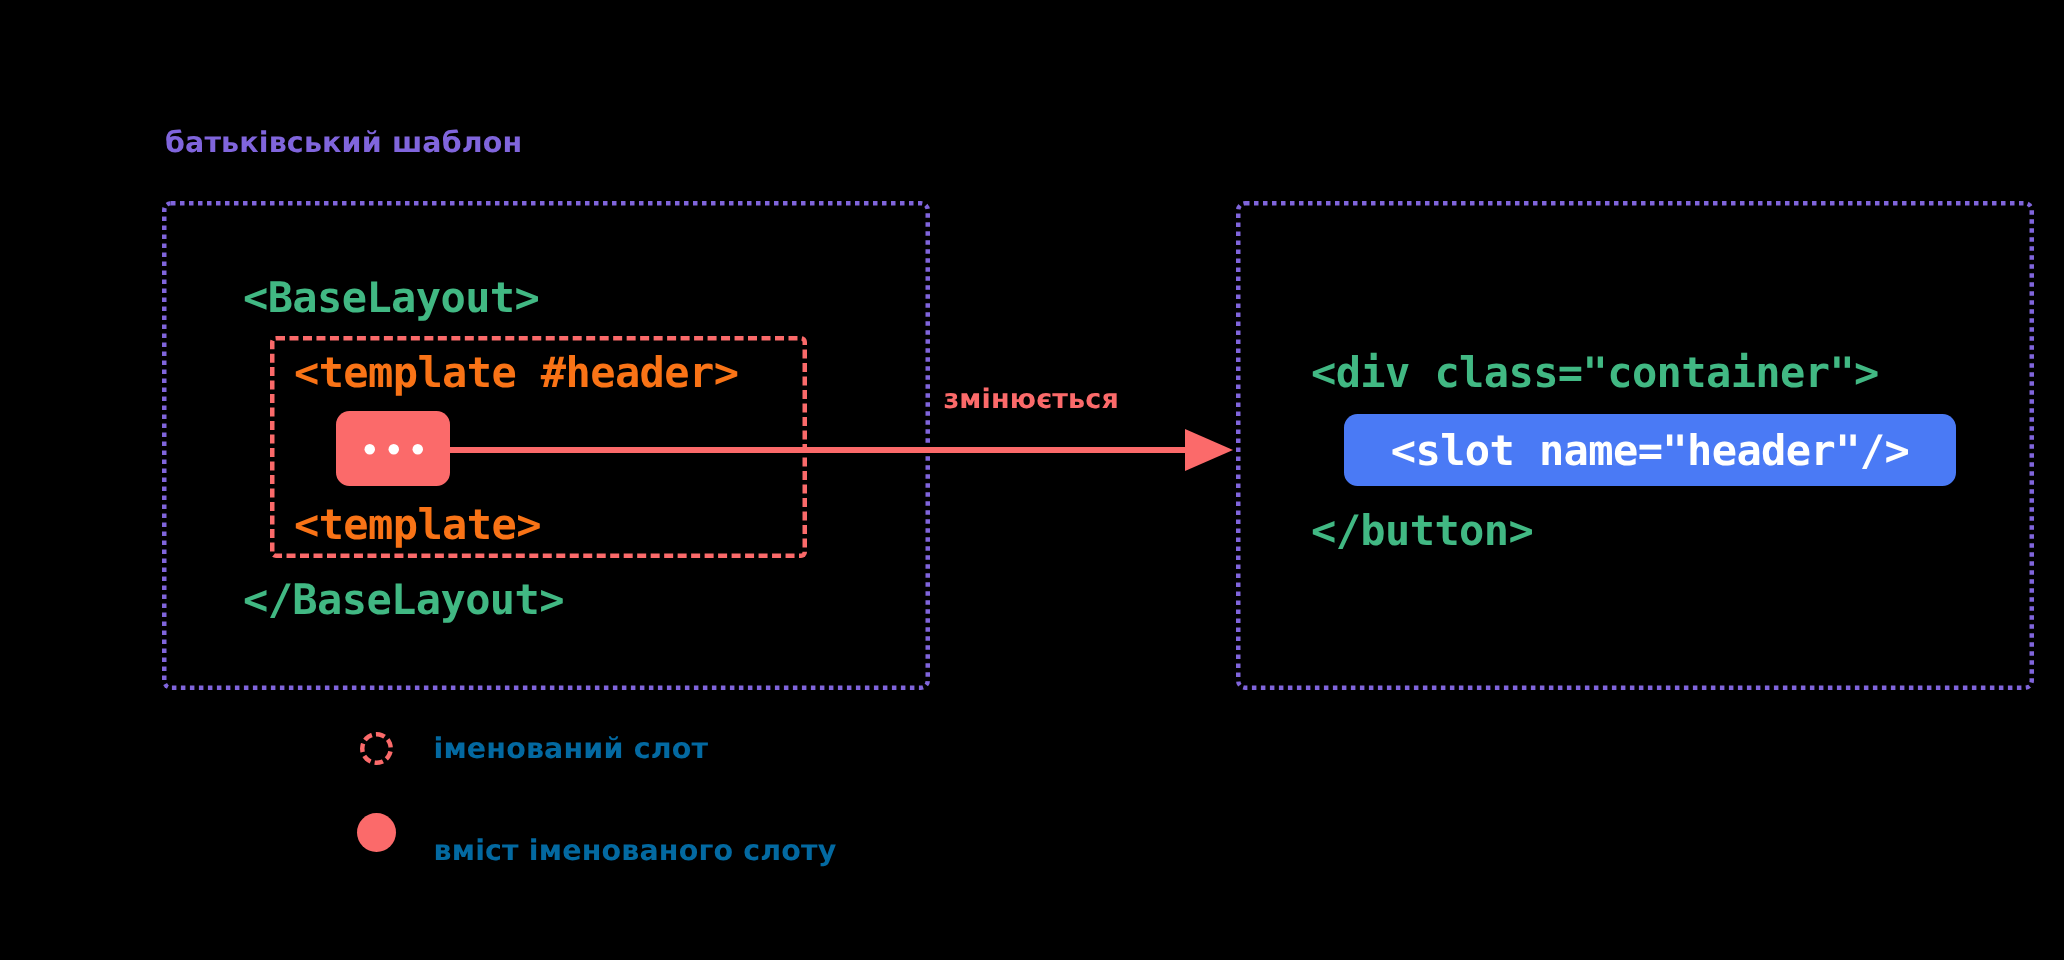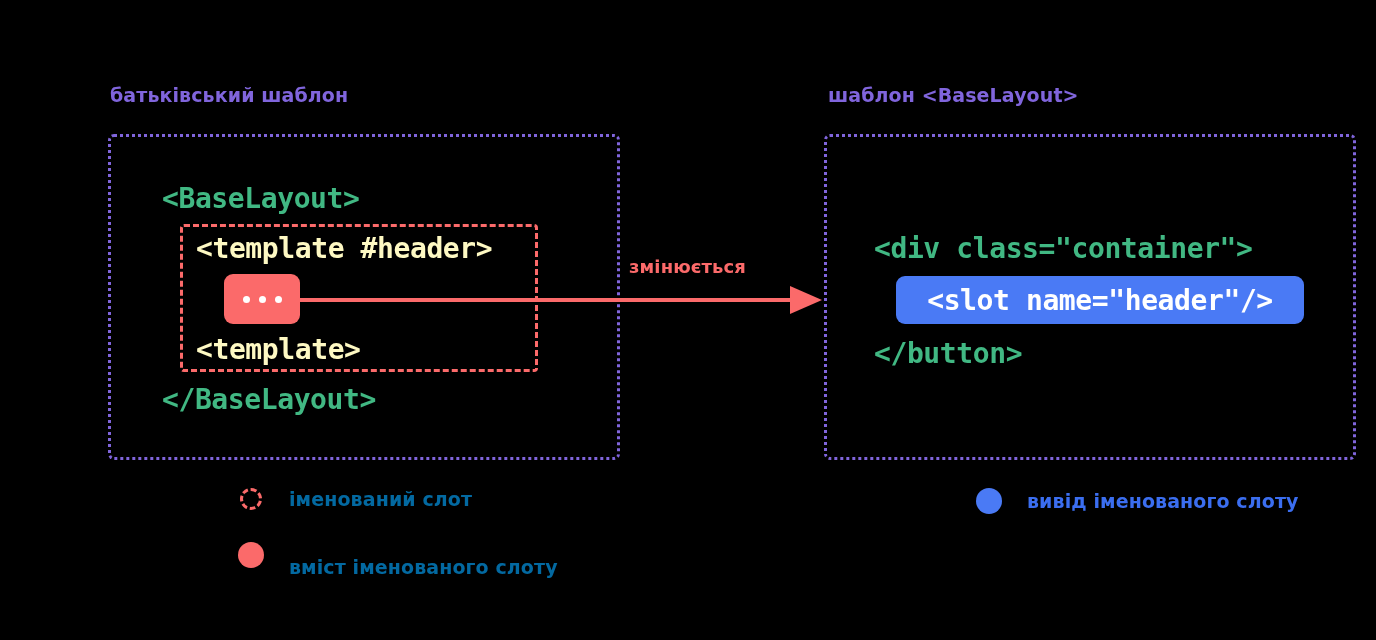--- a/index.html
+++ b/index.html
@@ -48,21 +48,21 @@
   
   .code {
     position: absolute;
     font-family: "DejaVu Sans Mono", monospace;
     font-weight: 700;
     font-size: 28px;
     letter-spacing: -0.4px;
     white-space: pre;
   }
   .code.green { color: #41b883; }
-  .code.red   { color: #fef9c3; }
+  .code.red   { color: #f97316; }
   .code.white { color: #ffffff; }
 
   #code-baselayout-open  { left: 162px; top: 182px; }
   #code-baselayout-close { left: 162px; top: 383px; }
 
   
   #slot-dashed-box {
     position: absolute;
     left: 180px;
     top: 224px;
@@ -193,21 +193,20 @@
 
   <div class="code red" id="code-template-close">&lt;template&gt;</div>
 
   <div id="arrow-label">змінюється</div>
 
   <svg id="flow-arrow-svg" viewBox="0 0 528 34">
     <line x1="0" y1="17" x2="498" y2="17" stroke="#fb6a6a" stroke-width="4"></line>
     <polygon points="494,3 526,17 494,31" fill="#fb6a6a"></polygon>
   </svg>
 
-  <div class="panel-title" id="title-right">шаблон &lt;BaseLayout&gt;</div>
 
   <div class="panel-box" id="panel-right"></div>
 
   <div class="code green" id="code-div-open">&lt;div class="container"&gt;</div>
 
   <div id="slot-output-pill">
     <span class="code white">&lt;slot name="header"/&gt;</span>
   </div>
 
   <div class="code green" id="code-btn-close">&lt;/button&gt;</div>
@@ -215,18 +214,14 @@
   <div class="legend-row" id="legend-named-slot">
     <span class="swatch-dashed-circle"></span>
     <span class="legend-label red">іменований слот</span>
   </div>
 
   <div class="legend-row" id="legend-slot-content">
     <span class="swatch-filled-circle red"></span>
     <span class="legend-label red">вміст іменованого слоту</span>
   </div>
 
-  <div class="legend-row" id="legend-slot-outlet">
-    <span class="swatch-filled-circle blue"></span>
-    <span class="legend-label blue">вивід іменованого слоту</span>
-  </div>
 
 </div>
 
 </body></html>

